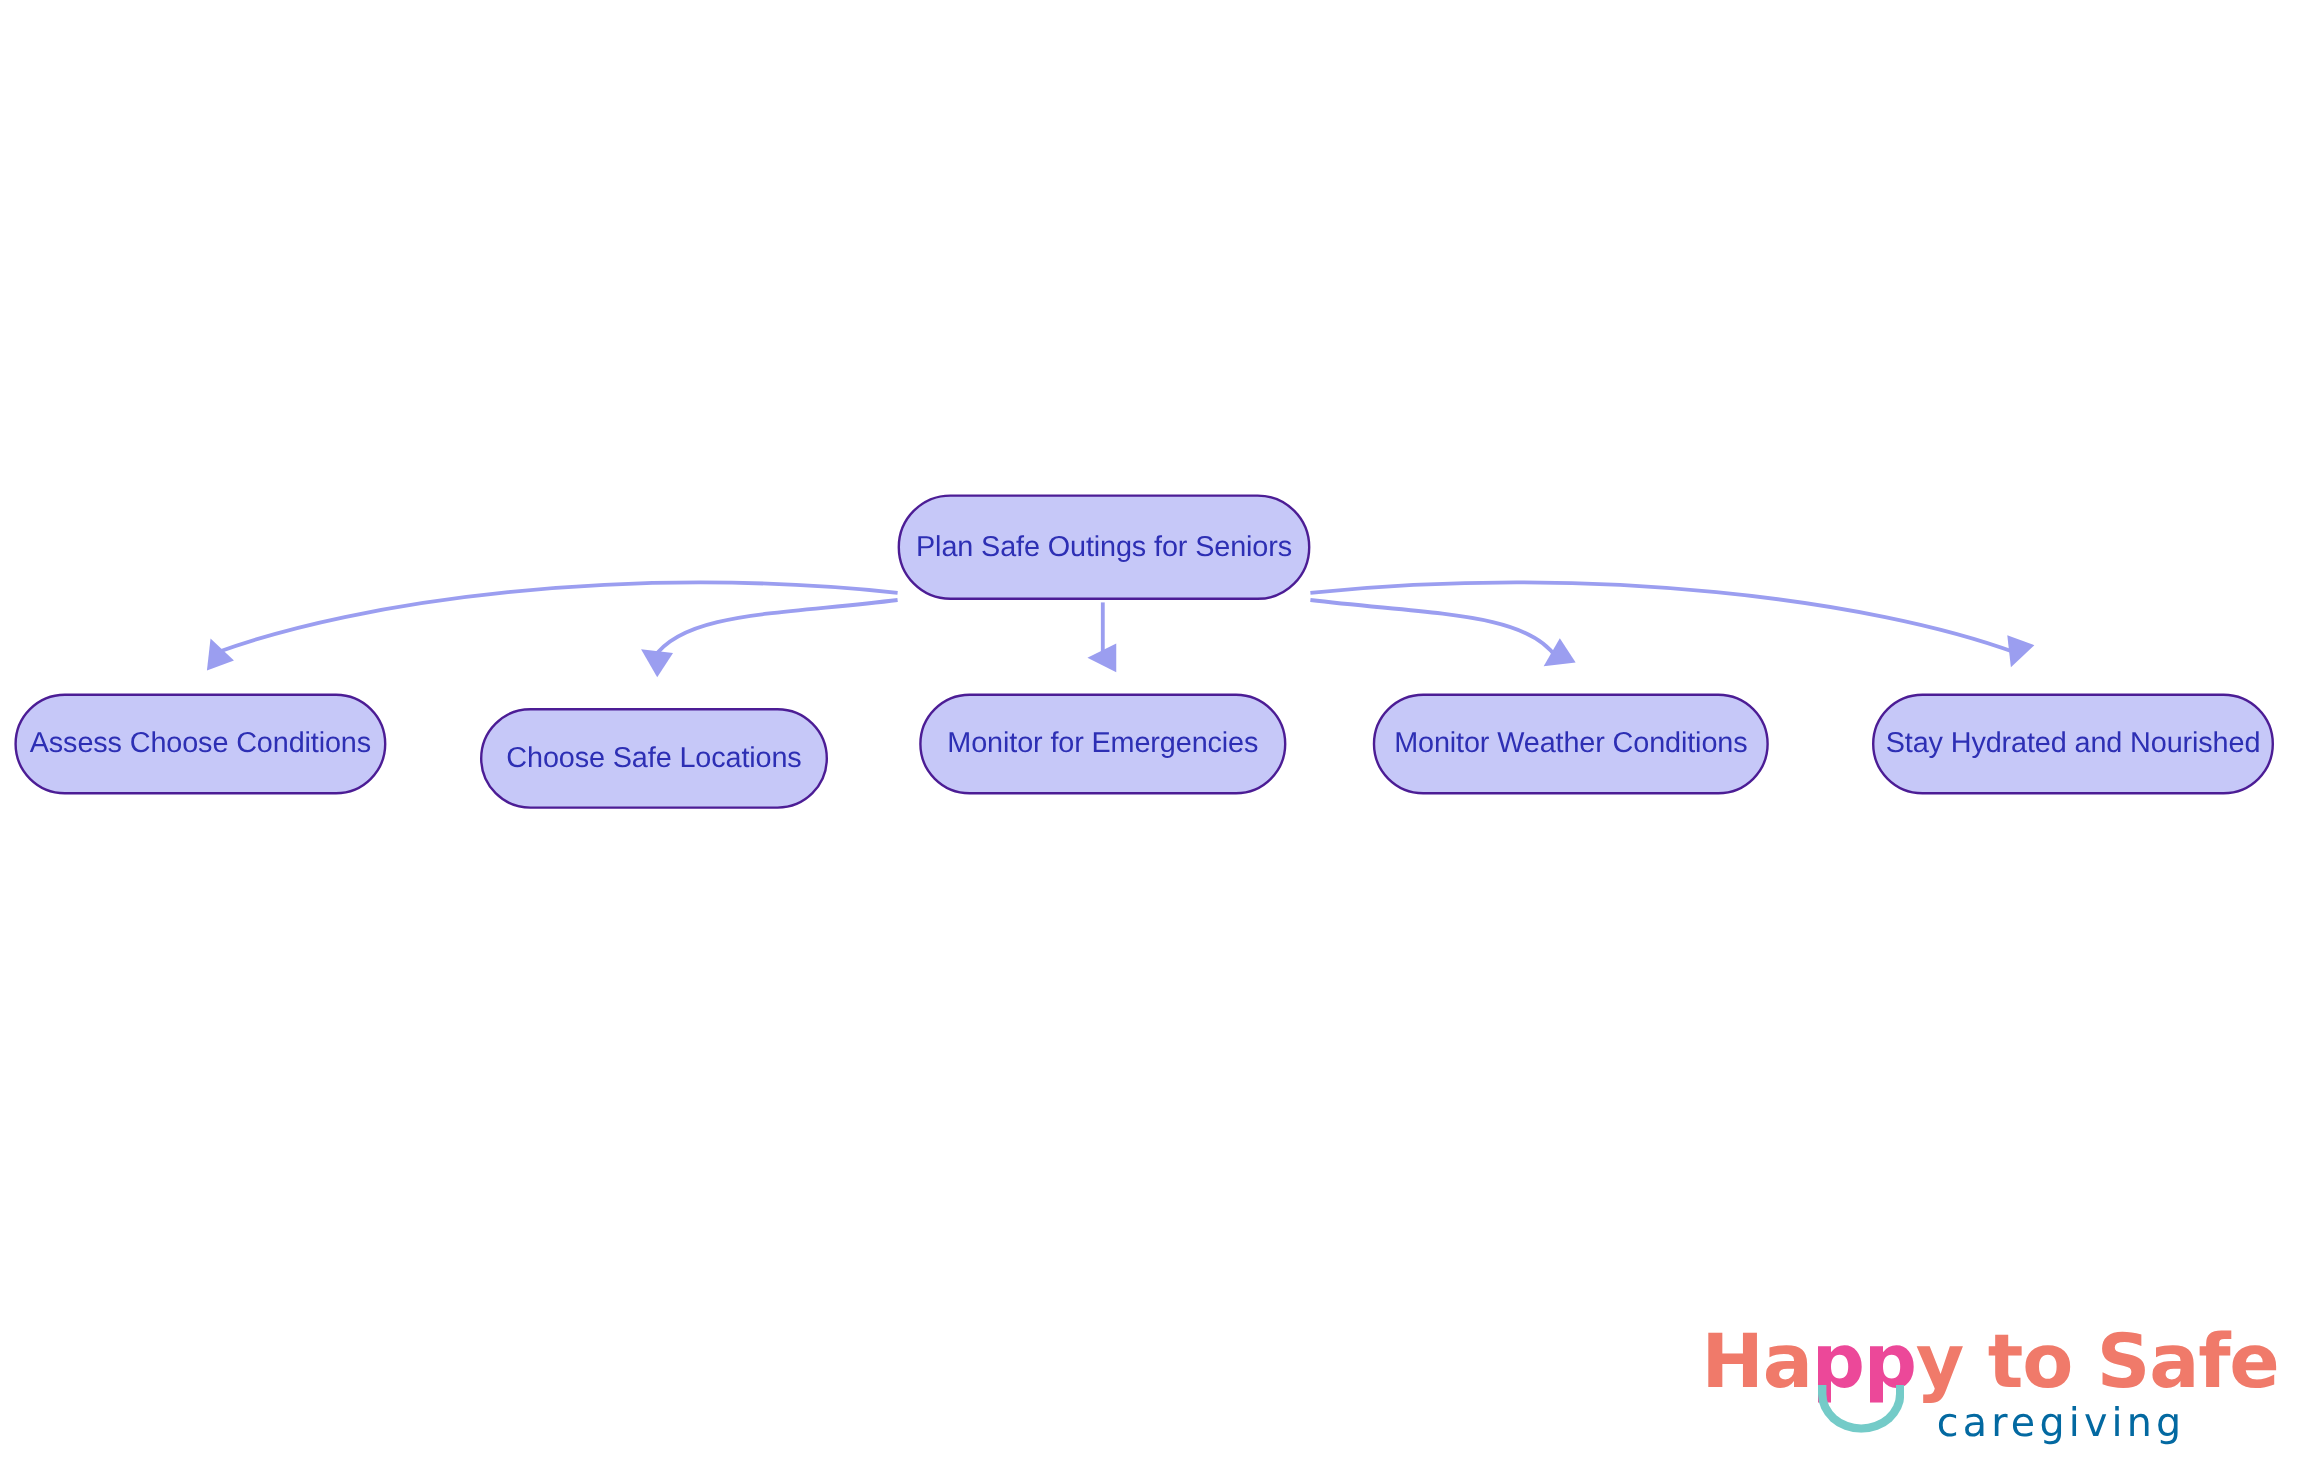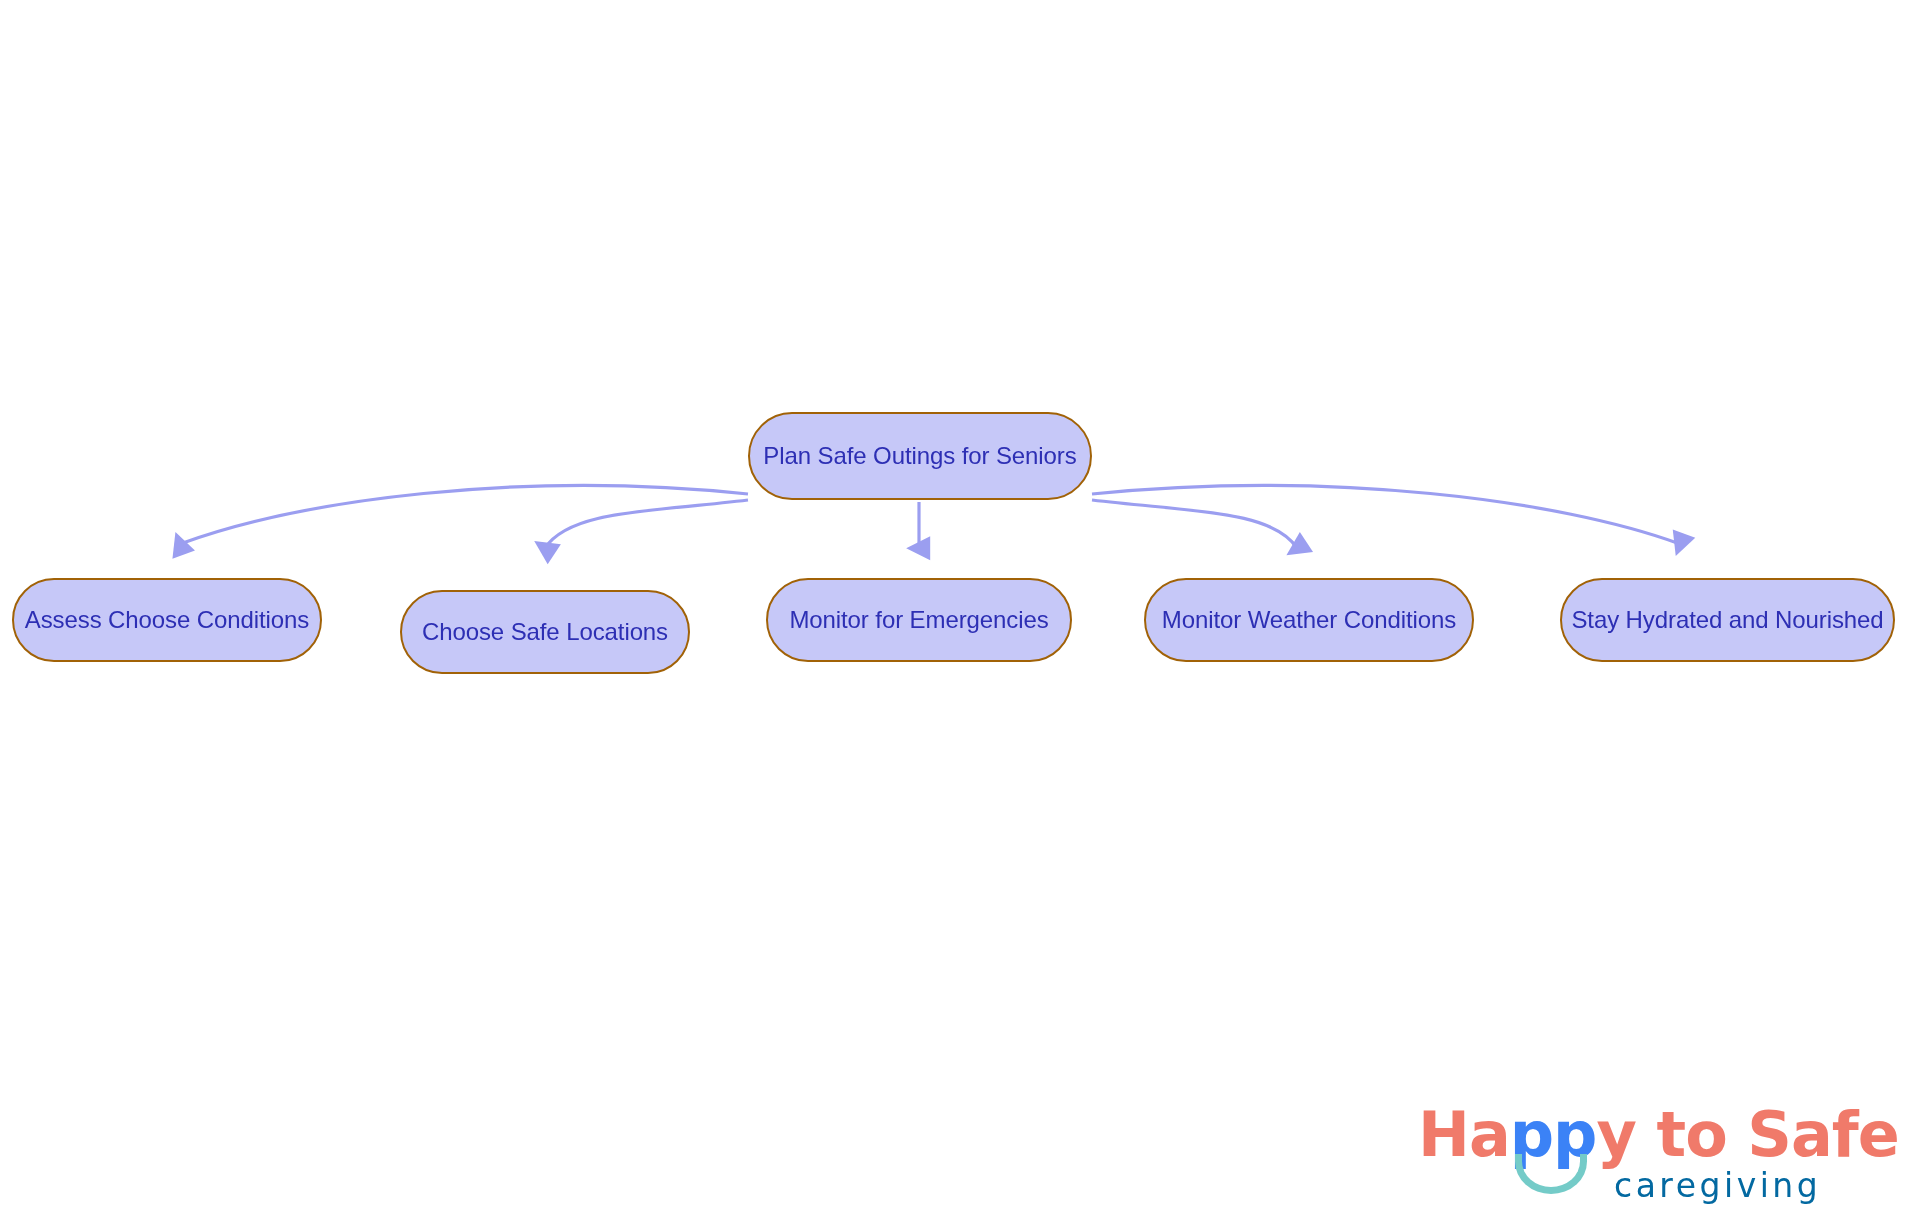--- a/index.html
+++ b/index.html
@@ -28,21 +28,21 @@
     top: 0;
     width: 1920px;
     height: 1215px;
     pointer-events: none;
   }
 
   .node {
     position: absolute;
     box-sizing: border-box;
     background: #c6c8f8;
-    border: 2px solid #a16207;
+    border: 2px solid #4c1d95;
     border-radius: 999px;
     display: flex;
     align-items: center;
     justify-content: center;
     text-align: center;
   }
 
   .node-label {
     color: #2d2fb4;
     font-family: "Liberation Sans", sans-serif;
@@ -81,21 +81,21 @@
     left: 0;
     top: 0;
     font-family: "DejaVu Sans", sans-serif;
     font-weight: bold;
     font-size: 62px;
     letter-spacing: -1px;
     line-height: 1;
     color: #f07a6a;
     white-space: nowrap;
   }
-  .logo-wordmark .teal { color: #3b82f6; }
+  .logo-wordmark .teal { color: #ec4899; }
   .logo-smile {
     position: absolute;
     left: 97px;
     top: 50px;
     width: 72px;
     height: 40px;
     border: 7px solid #74cbc8;
     border-top: none;
     border-bottom-left-radius: 40px 36px;
     border-bottom-right-radius: 40px 36px;

